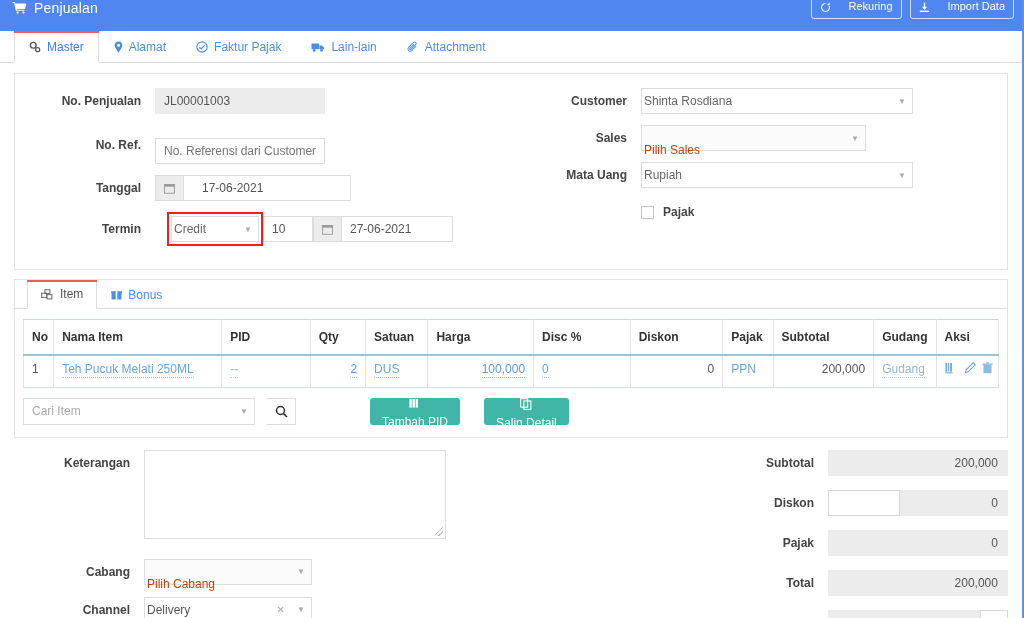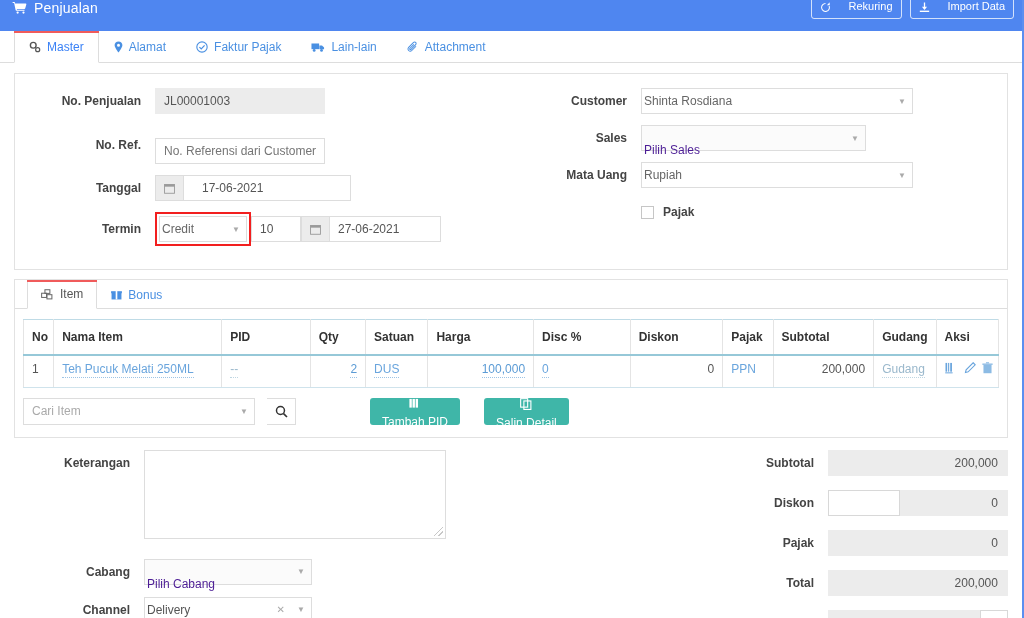--- a/index.html
+++ b/index.html
@@ -140,36 +140,37 @@
     position: relative;
   }
   .sel .caret {
     margin-left: auto;
     width: 20px;
     text-align: center;
     color: #aaa;
     font-size: 8px;
   }
   .sel.soft { background: #fbfbfb; }
-  .sel .ph { color:#4c1d95;margin-top:24px; }
+  .sel .ph { color:#c2410c;margin-top:24px; }
   .sel .clear { color:#aaa; font-size:10px; padding-right:6px; }
 
   .cal-addon {
     width: 28px; height: 26px;
     background: #ececec;
     border: 1px solid #ddd;
     border-right: none;
     display: flex; align-items: center; justify-content: center;
     color: #999;
   }
 
   .redbox {
     border: 2px solid #f21f1f;
     padding: 2px;
     display: inline-flex;
+    margin-left: 12px;
   }
 
   .chk {
     width: 13px; height: 13px;
     border: 1px solid #c6c6c6;
     background: #fff;
     display: inline-block;
     flex: none;
   }
   .chk.grey { background:#e4e4e4; border-color:#d5d5d5; }

